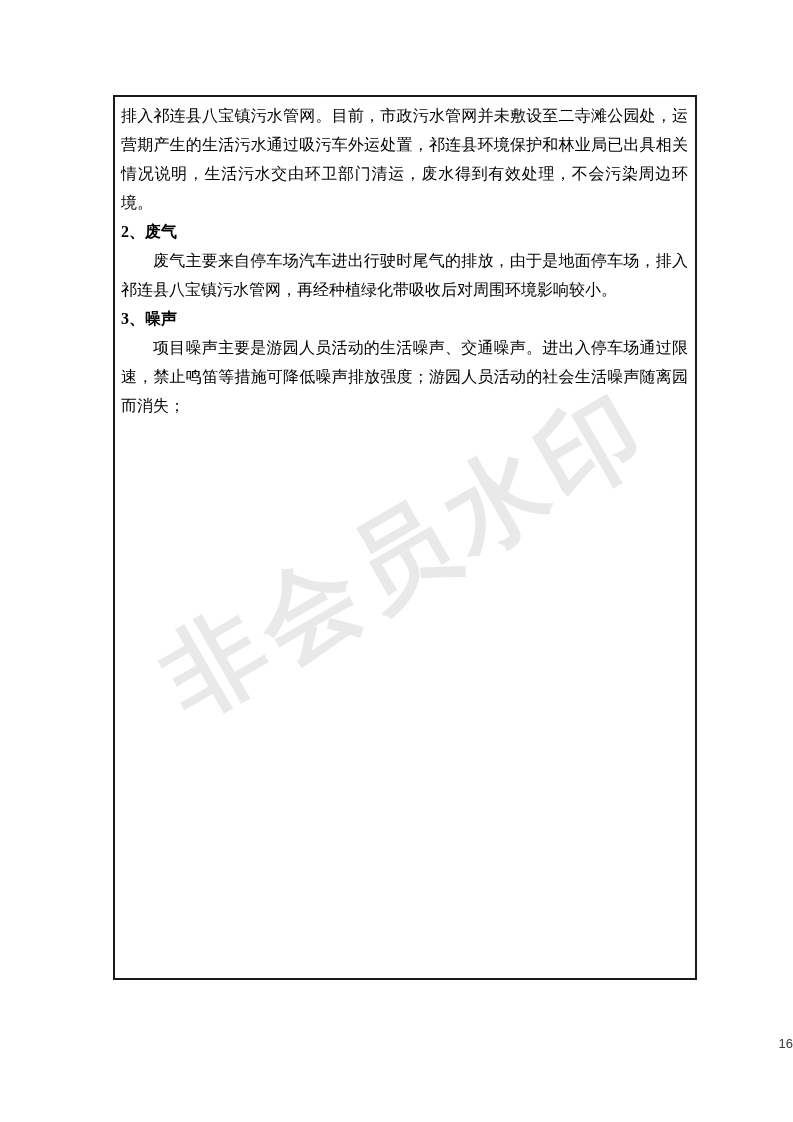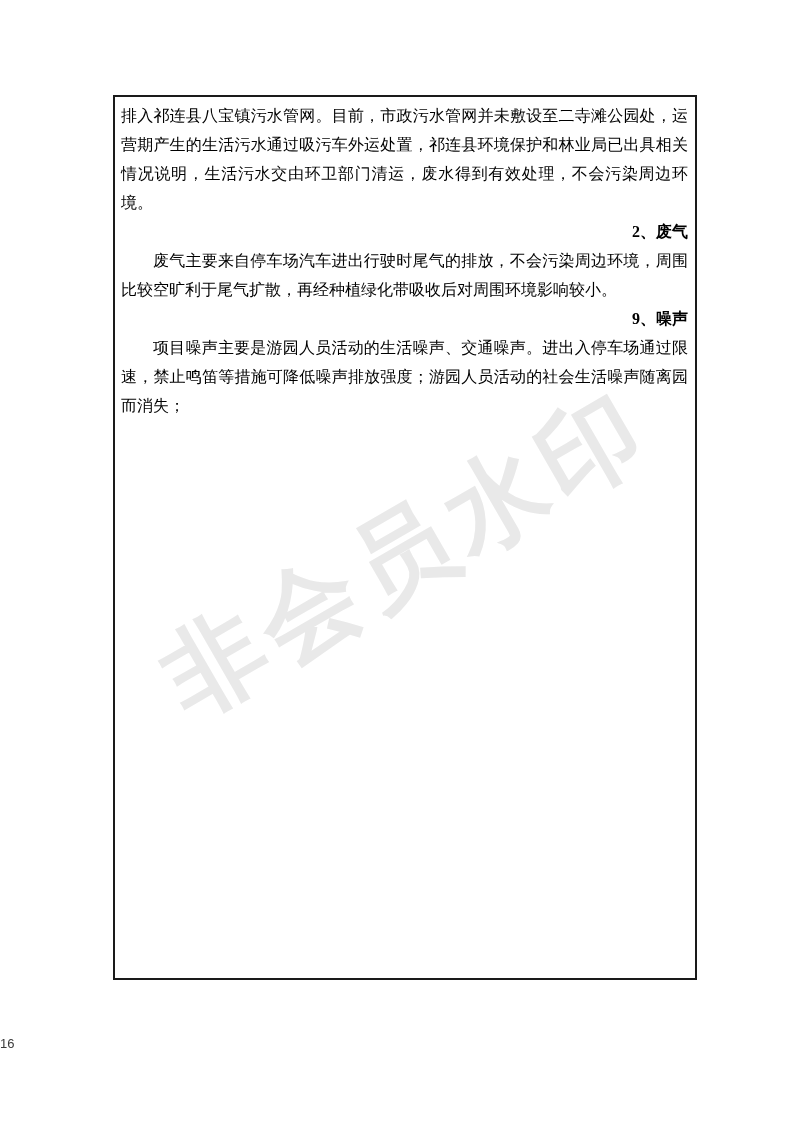--- a/index.html
+++ b/index.html
@@ -49,52 +49,52 @@
     margin: 0;
     padding: 0;
     font-size: 16px;
     line-height: 29px;
     color: #000000;
     text-align: justify;
     text-justify: inter-character;
   }
   .doc-box h3 {
     font-weight: bold;
-    text-align: right;
+    text-align: left;
   }
   .indent {
     text-indent: 2em;
   }
   .page-number {
     position: absolute;
     left: 0;
     top: 1036px;
     width: 793px;
-    text-align: left;
+    text-align: right;
     font-size: 13px;
     color: #3a3a3a;
     font-family: "Liberation Sans", "DejaVu Sans", sans-serif;
     z-index: 2;
   }
 </style>
 </head>
 <body>
 
 <div class="page">
 
   <div class="watermark">非会员水印</div>
 
   <div class="doc-box">
     <p>排入祁连县八宝镇污水管网。目前，市政污水管网并未敷设至二寺滩公园处，运营期产生的生活污水通过吸污车外运处置，祁连县环境保护和林业局已出具相关情况说明，生活污水交由环卫部门清运，废水得到有效处理，不会污染周边环境。</p>
 
     <h3>2、废气</h3>
 
-    <p class="indent">废气主要来自停车场汽车进出行驶时尾气的排放，不会污染周边环境，周围比较空旷利于尾气扩散，再经种植绿化带吸收后对周围环境影响较小。</p>
+    <p class="indent">废气主要来自停车场汽车进出行驶时尾气的排放，由于是地面停车场，排入祁连县八宝镇污水管网，再经种植绿化带吸收后对周围环境影响较小。</p>
 
-    <h3>9、噪声</h3>
+    <h3>3、噪声</h3>
 
     <p class="indent">项目噪声主要是游园人员活动的生活噪声、交通噪声。进出入停车场通过限速，禁止鸣笛等措施可降低噪声排放强度；游园人员活动的社会生活噪声随离园而消失；</p>
 
 
   </div>
 
   <div class="page-number">16</div>
 
 </div>
 

